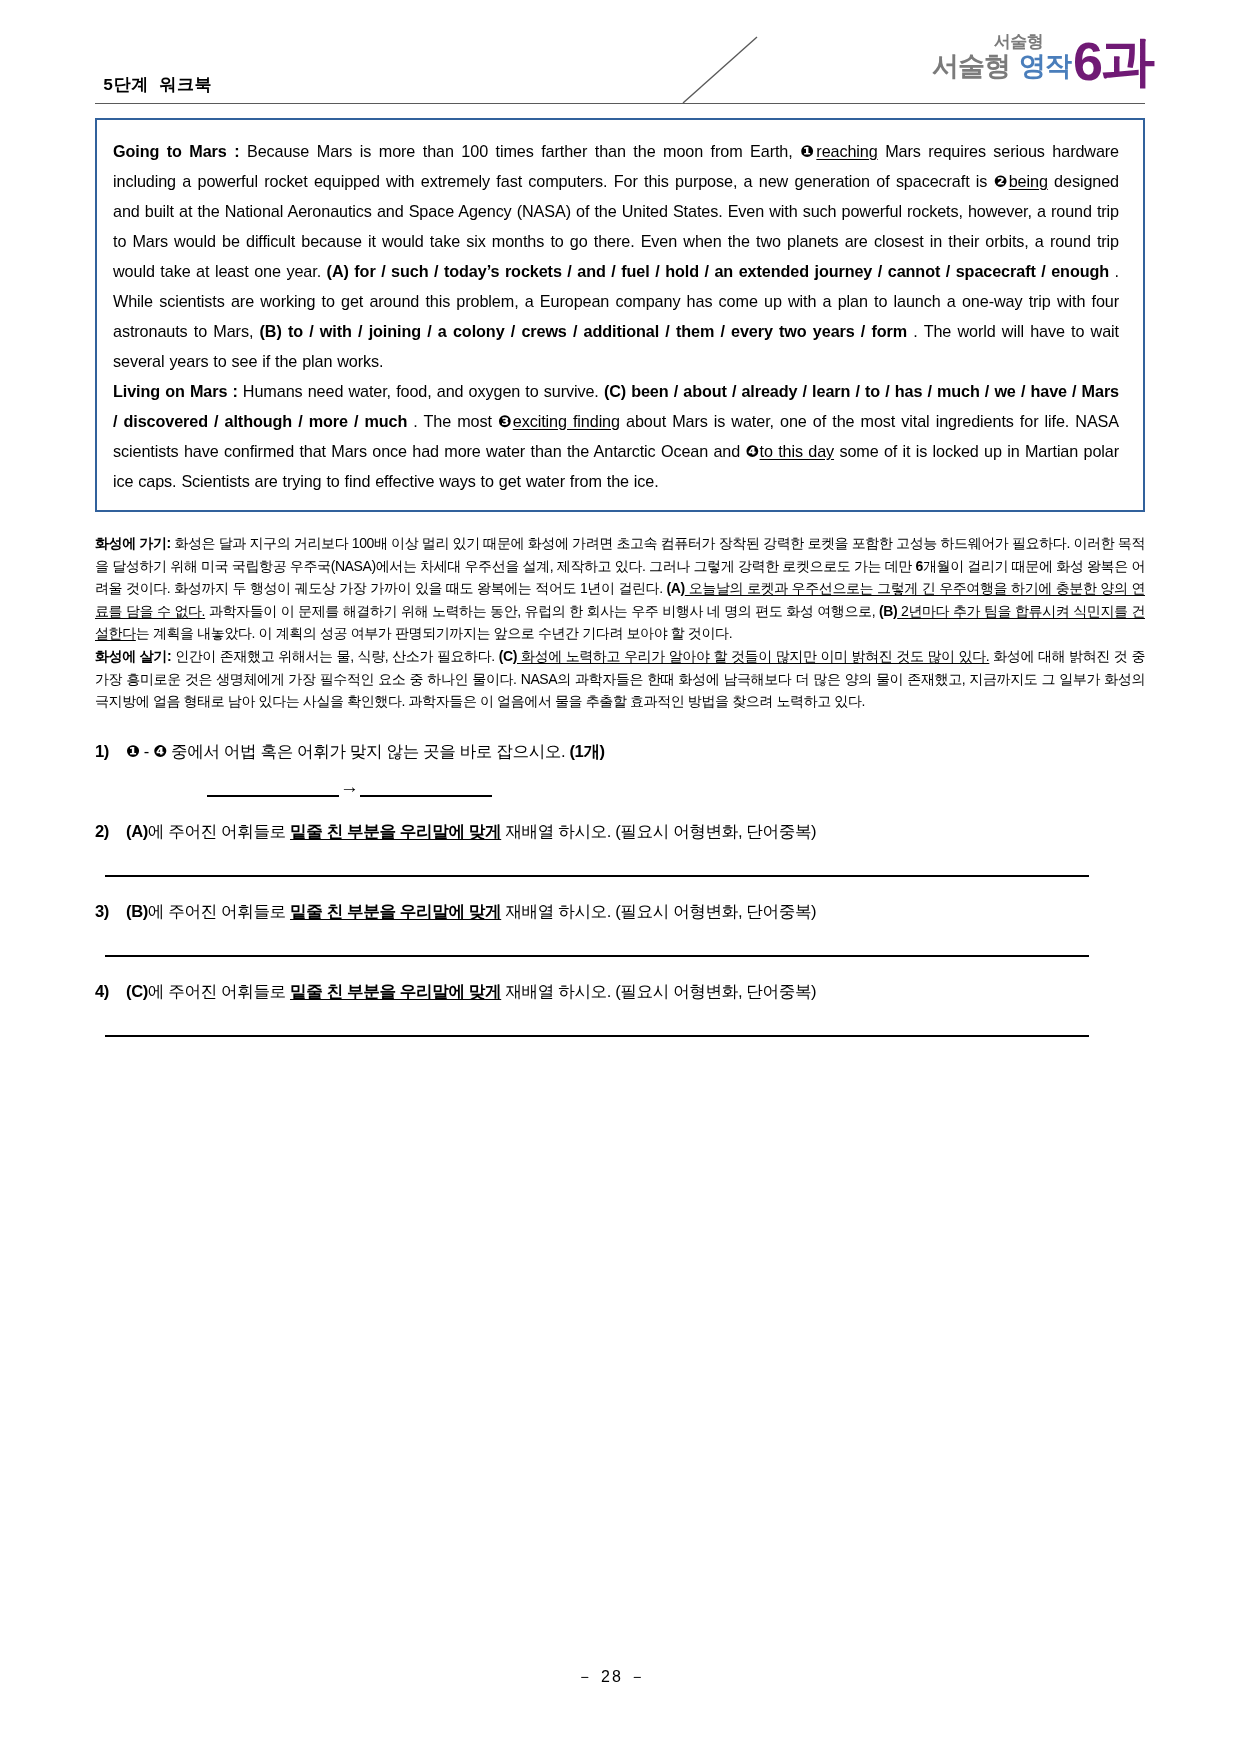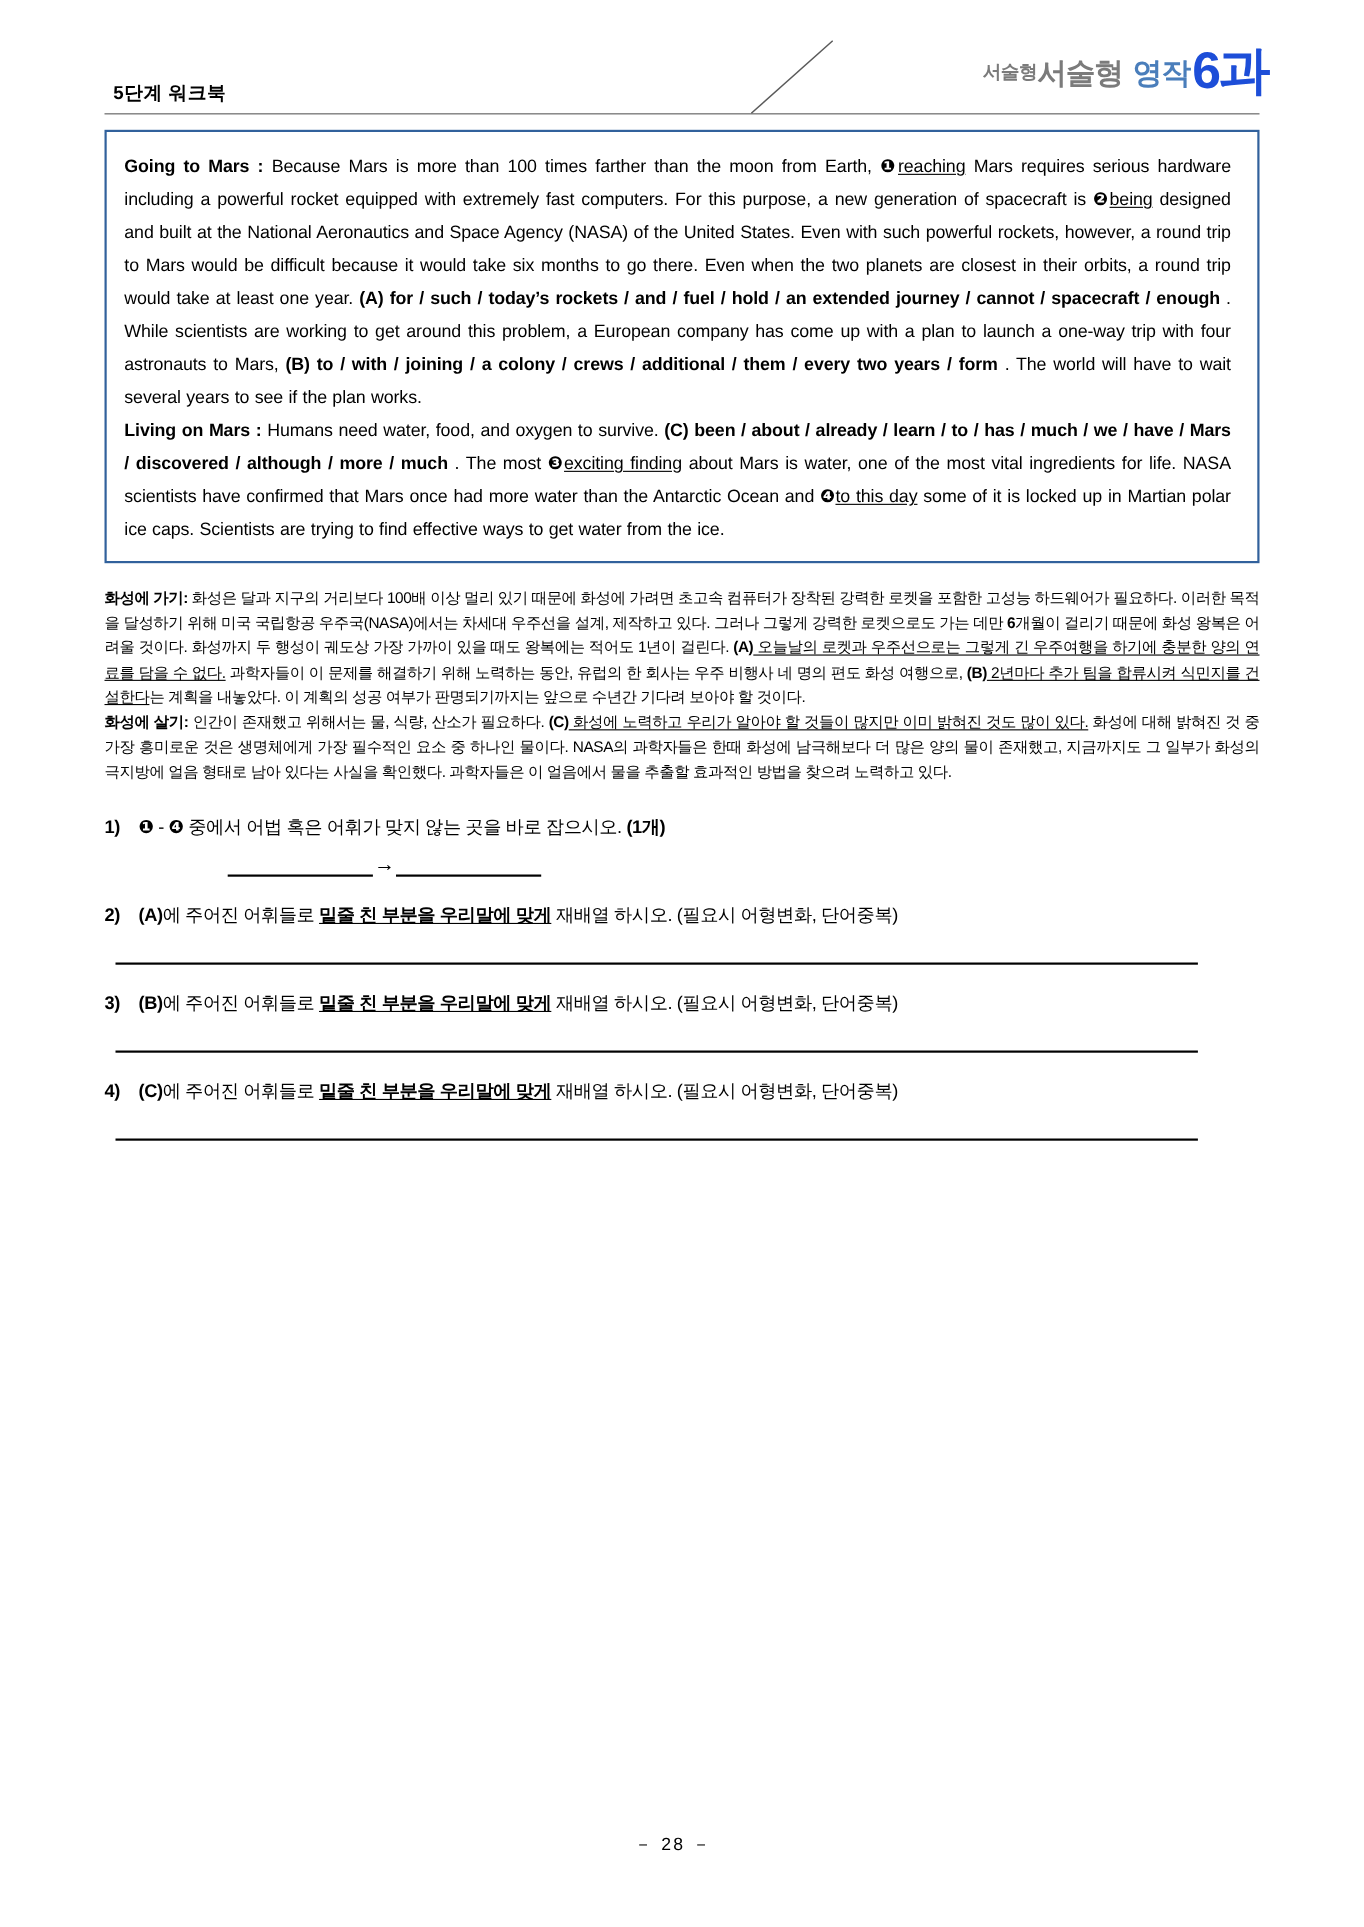--- a/index.html
+++ b/index.html
@@ -28,20 +28,21 @@
     margin: 0 95px 0 95px;
   }
   .header-left {
     position: absolute;
     left: 8px;
     bottom: 22px;
     font-size: 17px;
     font-weight: bold;
     letter-spacing: 0.5px;
     white-space: nowrap;
+    font-family: Liberation Mono, monospace;
   }
   .header-rule {
     position: absolute;
     left: 0;
     right: 0;
     bottom: 14px;
     height: 0;
     border-bottom: 1.2px solid #5a5a5a;
   }
   .header-slash {
@@ -56,21 +57,21 @@
     position: absolute;
     right: -8px;
     top: 0px;
     height: 84px;
     display: flex;
     align-items: flex-end;
     gap: 0px;
   }
   .badge-stack {
     display: flex;
-    flex-direction: row;
+    flex-direction: column;
     align-items: center;
     justify-content: flex-end;
     line-height: 1;
     padding-bottom: 4px;
   }
   .badge-small {
     font-size: 17px;
     font-weight: bold;
     color: #7b7b7b;
     letter-spacing: -0.5px;
@@ -88,23 +89,23 @@
     color: #7b7b7b;
     letter-spacing: -1px;
   }
   .badge-blue {
     font-size: 27px;
     font-weight: bold;
     color: #4a7ebb;
     letter-spacing: -1px;
   }
   .badge-green {
-    font-size: 47px;
-    font-weight: bold;
-    color: #1d4ed8;
+    font-size: 54px;
+    font-weight: bold;
+    color: #701a75;
     letter-spacing: -2px;
     line-height: 0.86;
     margin-left: 2px;
     align-self: flex-end;
   }
 
   
   .section-label {
     margin: 26px 0 10px 103px;
     font-size: 16.5px;

